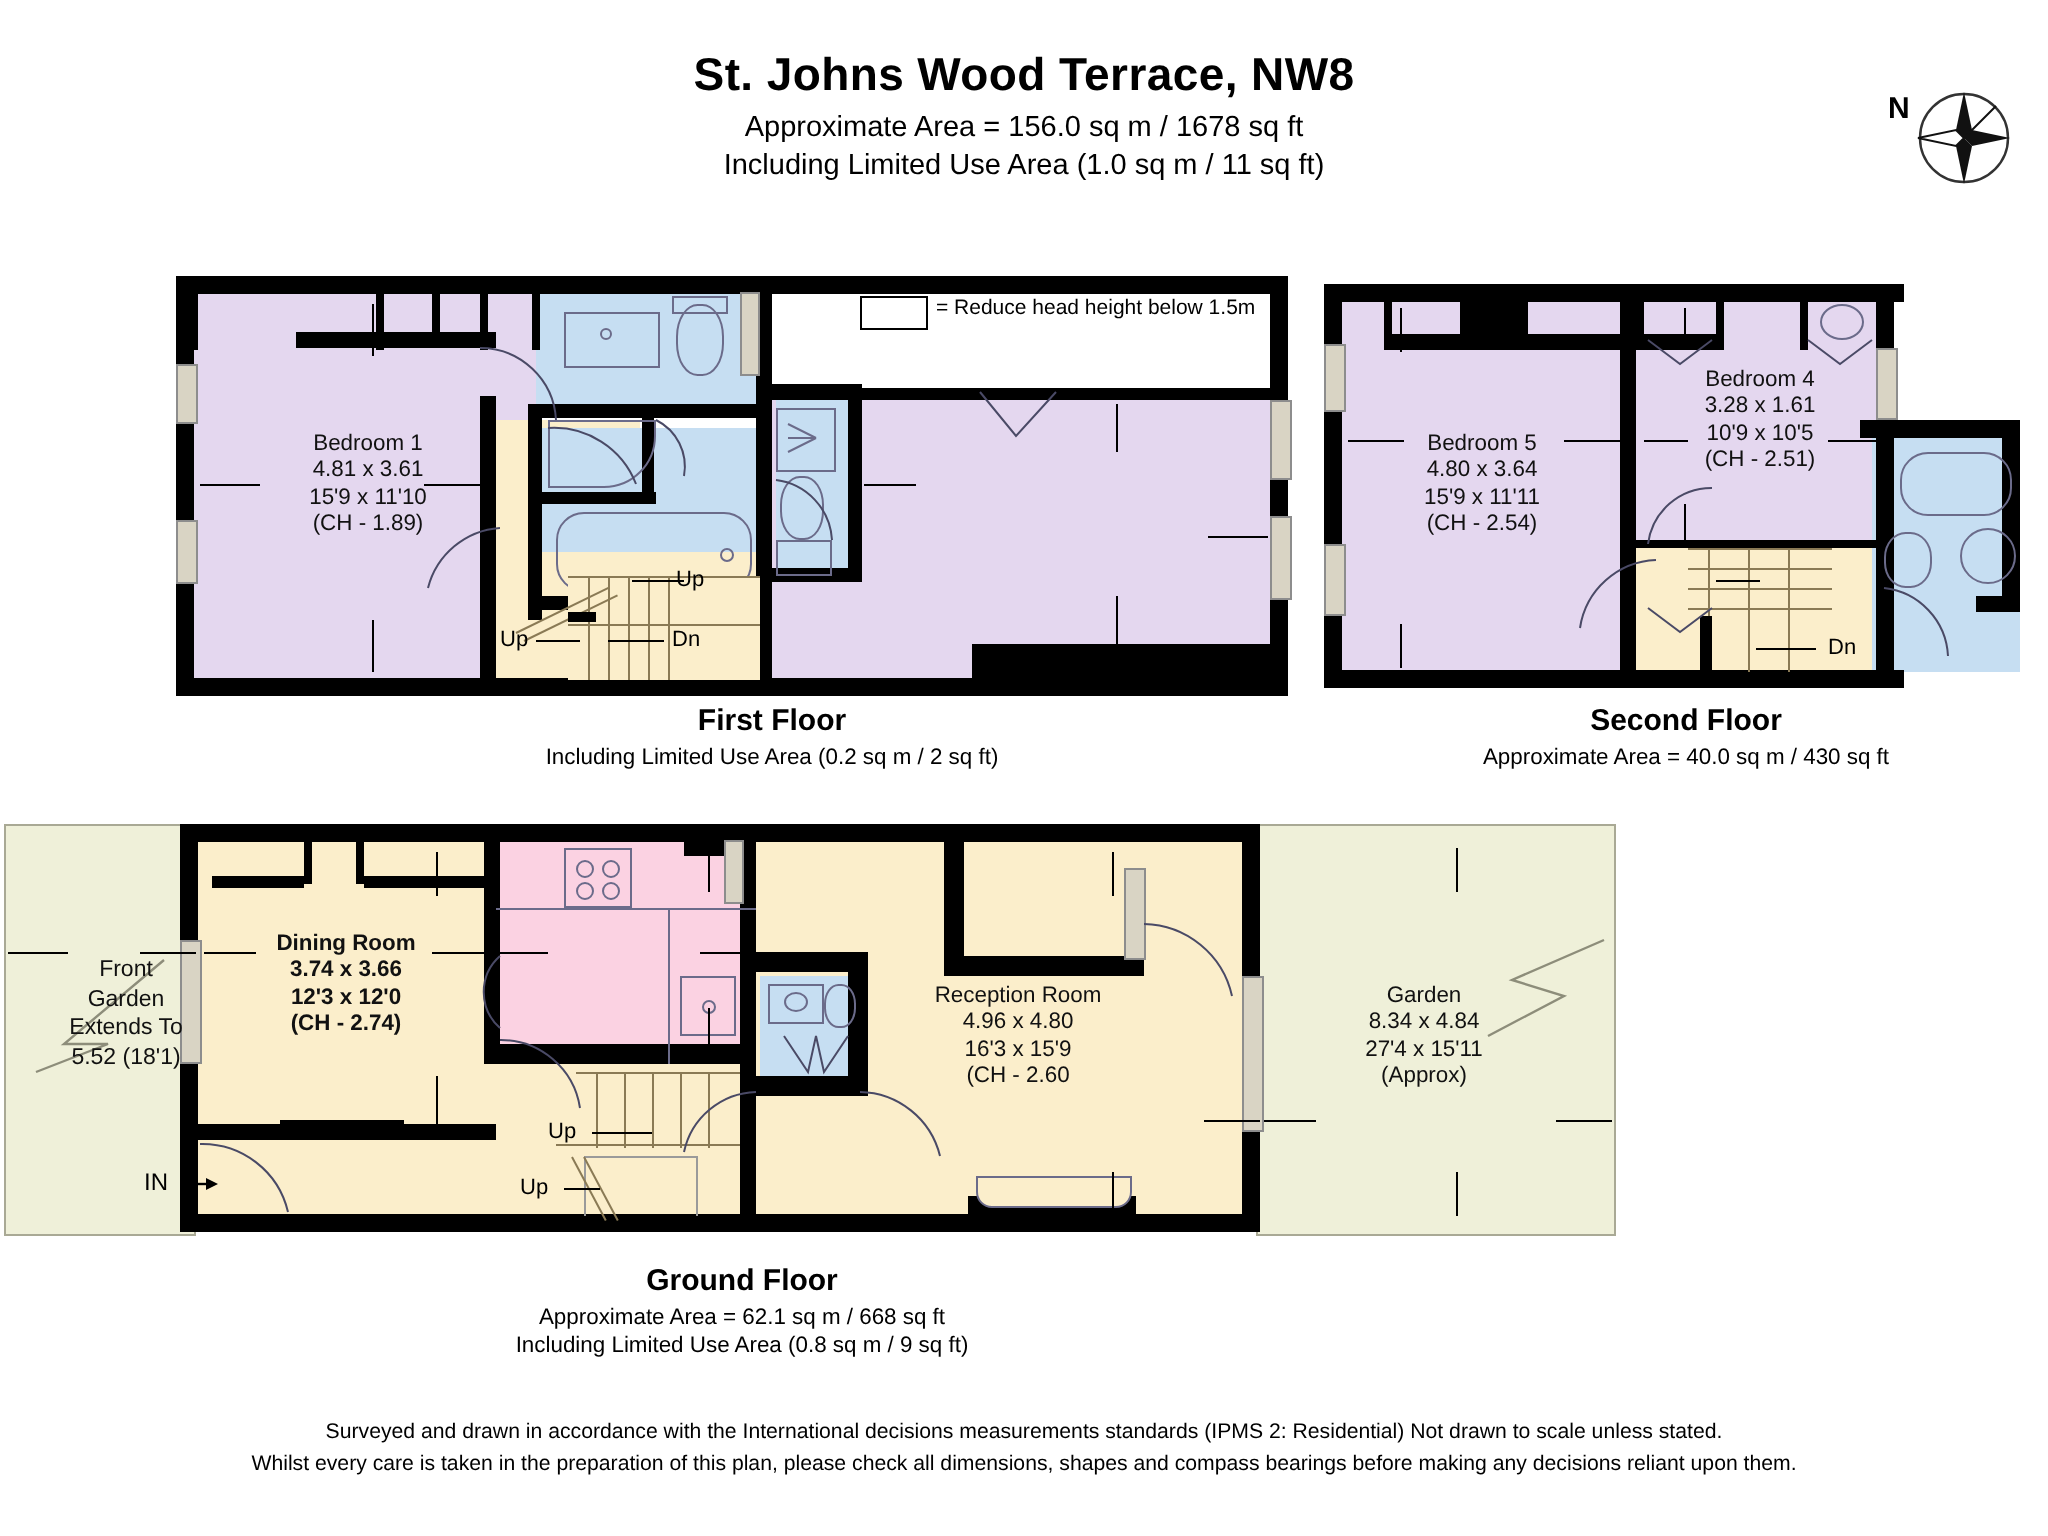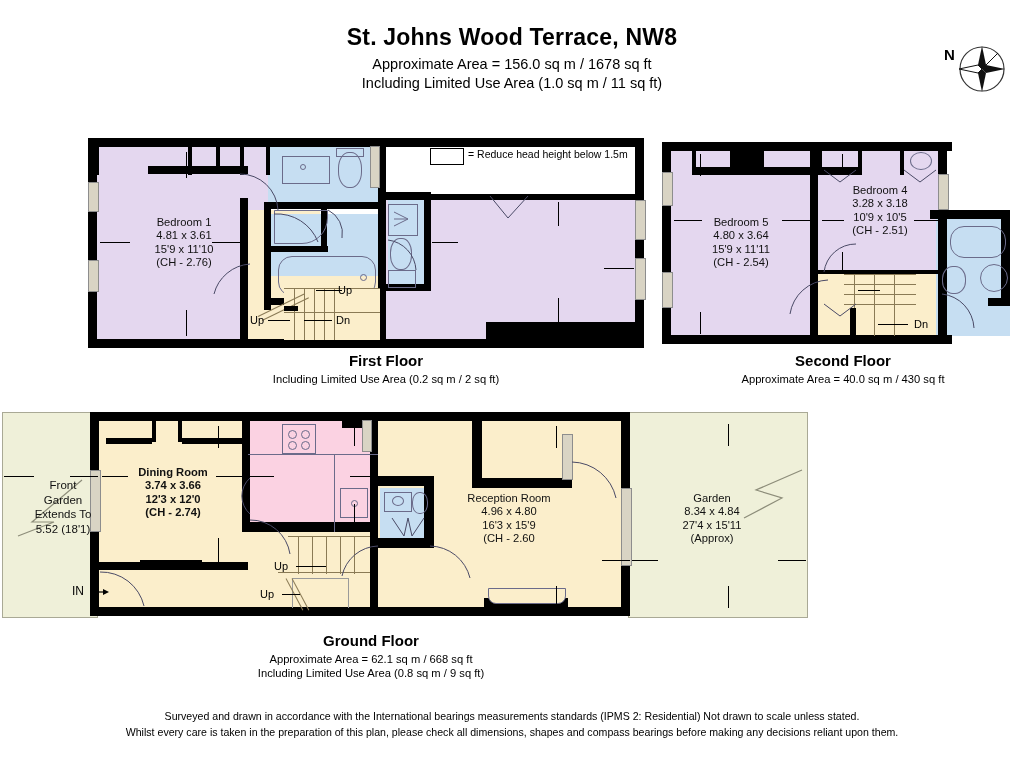--- a/index.html
+++ b/index.html
@@ -231,21 +231,21 @@
   <div class="arrow arr-v" style="left:98px;top:172px;height:26px;"></div>
   <div class="arrow arr-v" style="left:470px;top:64px;height:24px;"></div>
   <div class="arrow arr-v" style="left:470px;top:160px;height:24px;"></div>
   <div class="arrow arr-h" style="left:516px;top:130px;width:30px;"></div>
   <div class="arrow arr-h" style="left:344px;top:104px;width:26px;"></div>
 
   <div class="label" style="left:40px;top:78px;width:112px;">
     <span class="nm">Bedroom 1</span>
     <span class="nm">4.81 x 3.61</span>
     <span class="nm">15'9 x 11'10</span>
-    <span class="nm">(CH - 2.76)</span>
+    <span class="nm">(CH - 1.89)</span>
   </div>
 </div>
 
 <div class="floorcap" style="left:255px;top:352px;width:262px;">
   <span class="fname">First Floor</span>
   <span class="fa">Including Limited Use Area (0.2 sq m / 2 sq ft)</span>
 </div>
 
 <div class="abs" style="left:662px; top:142px; width:348px; height:202px;">
 
@@ -323,21 +323,21 @@
   <div class="arrow arr-v" style="left:180px;top:110px;height:20px;"></div>
 
   <div class="label" style="left:24px;top:74px;width:110px;">
     <span class="nm">Bedroom 5</span>
     <span class="nm">4.80 x 3.64</span>
     <span class="nm">15'9 x 11'11</span>
     <span class="nm">(CH - 2.54)</span>
   </div>
   <div class="label" style="left:162px;top:42px;width:112px;">
     <span class="nm">Bedroom 4</span>
-    <span class="nm">3.28 x 3.18</span>
+    <span class="nm">3.28 x 1.61</span>
     <span class="nm">10'9 x 10'5</span>
     <span class="nm">(CH - 2.51)</span>
   </div>
 </div>
 
 <div class="floorcap" style="left:712px;top:352px;width:262px;">
   <span class="fname">Second Floor</span>
   <span class="fa">Approximate Area = 40.0 sq m / 430 sq ft</span>
 </div>
 
@@ -498,15 +498,15 @@
   </div>
 </div>
 
 <div class="floorcap" style="left:240px;top:632px;width:262px;">
   <span class="fname">Ground Floor</span>
   <span class="fa">Approximate Area = 62.1 sq m / 668 sq ft</span>
   <span class="fa">Including Limited Use Area (0.8 sq m / 9 sq ft)</span>
 </div>
 
 <div id="footer">
-  <div>Surveyed and drawn in accordance with the International bearings measurements standards (IPMS 2: Residential) Not drawn to scale unless stated.</div>
+  <div>Surveyed and drawn in accordance with the International decisions measurements standards (IPMS 2: Residential) Not drawn to scale unless stated.</div>
   <div>Whilst every care is taken in the preparation of this plan, please check all dimensions, shapes and compass bearings before making any decisions reliant upon them.</div>
 </div>
 
 </body></html>

